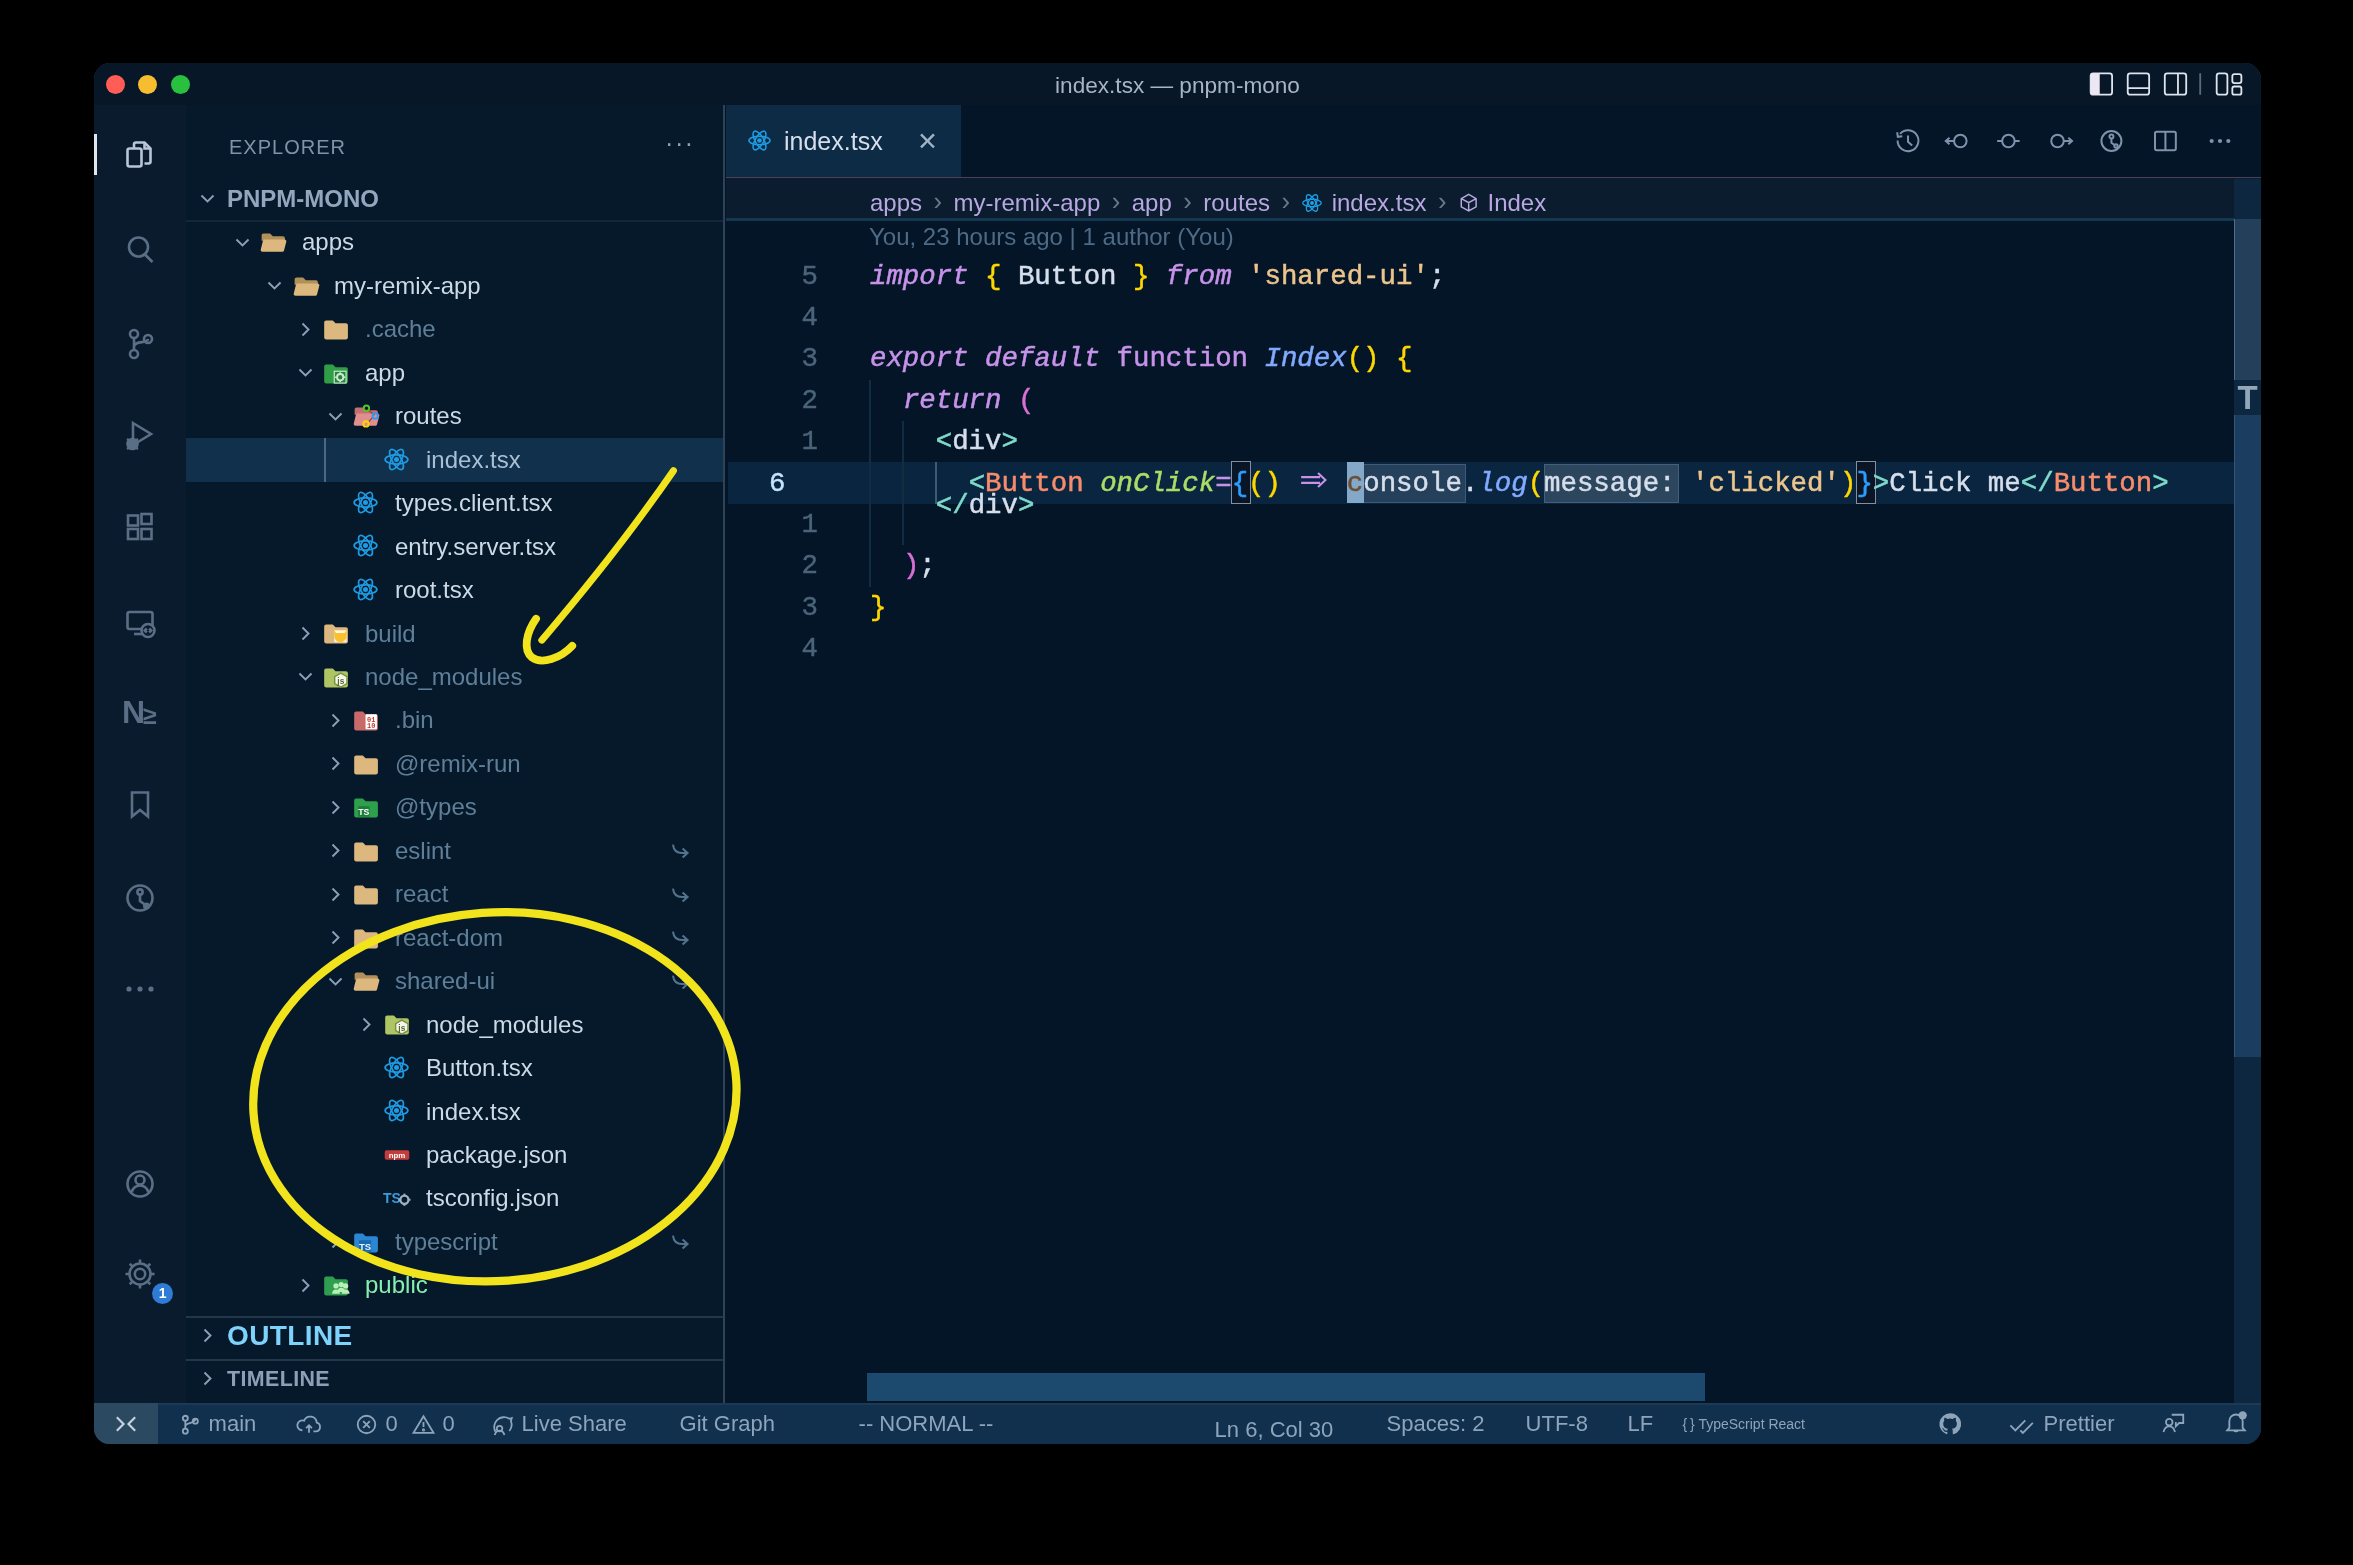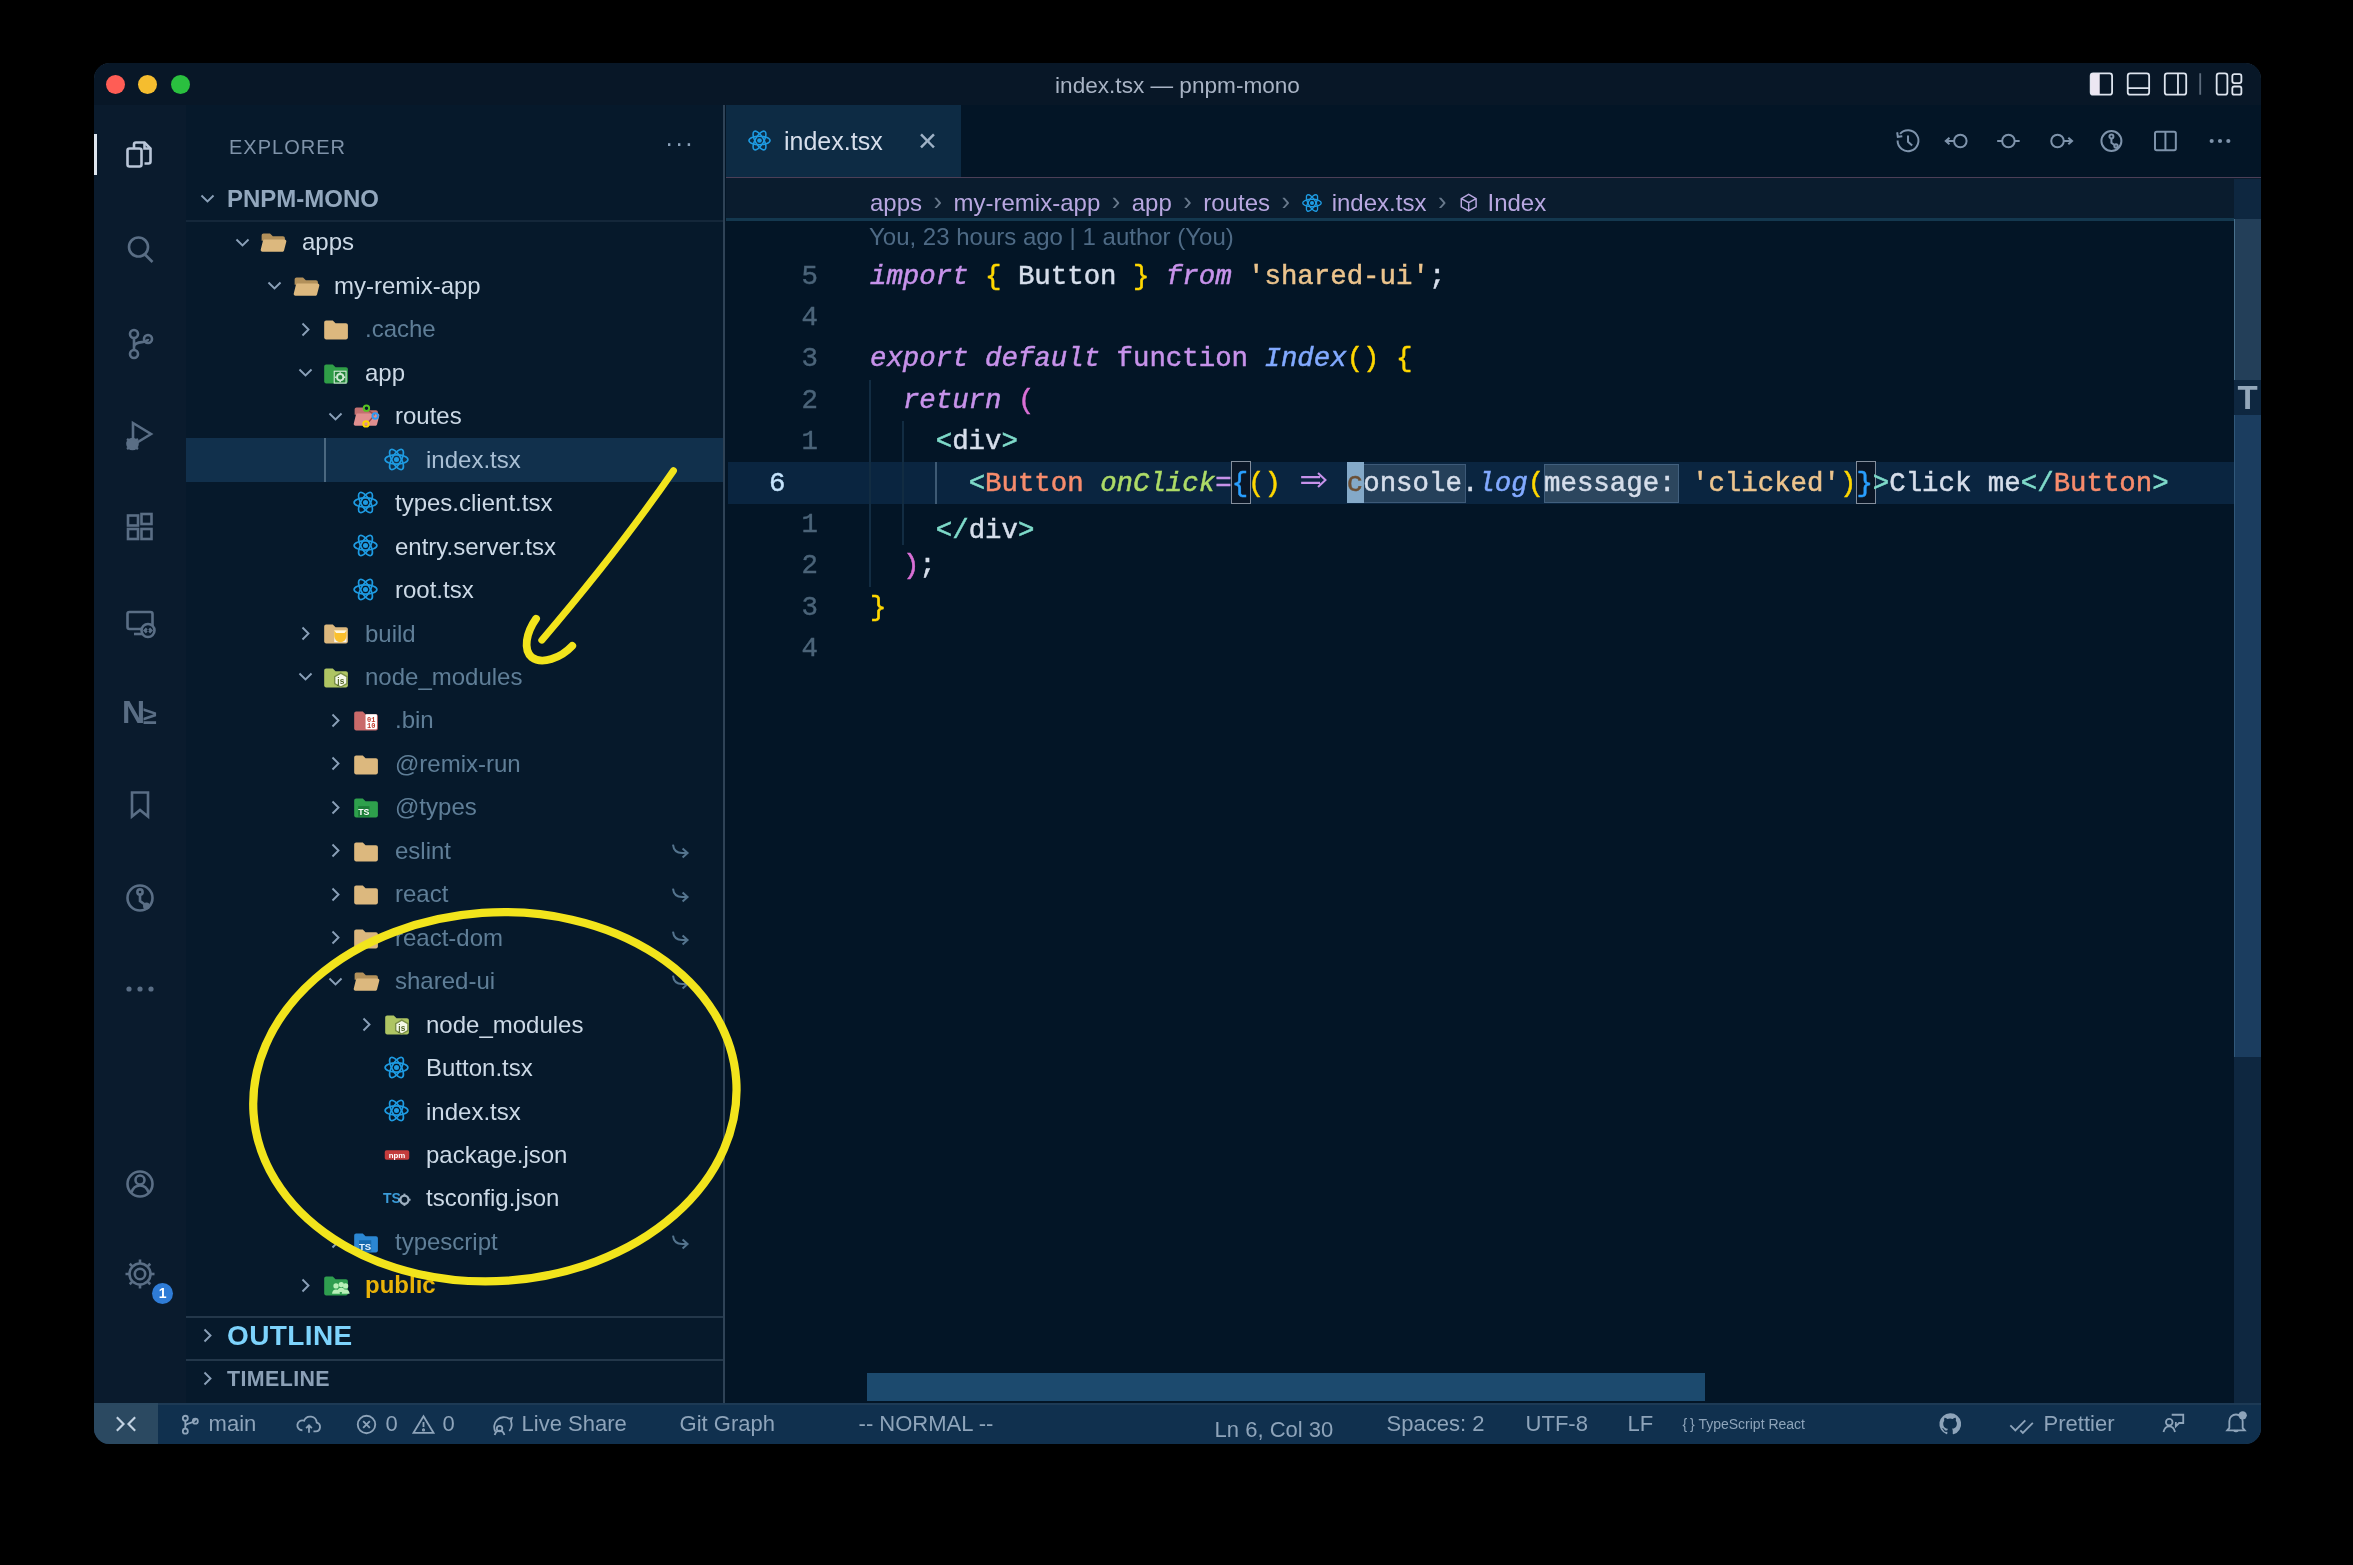--- a/index.html
+++ b/index.html
@@ -386,21 +386,21 @@
         <path d="M2.5 8.5c0-1.2 1-2.2 2.2-2.2h7.6l3.2 3.2h11.9c1.2 0 2.2 1 2.2 2.2v14c0 1.2-1 2.2-2.2 2.2H4.7c-1.2 0-2.2-1-2.2-2.2z" fill="#2f9e4f"></path>
         <g fill="#b8f0b8">
           <circle cx="16" cy="17" r="3"></circle>
           <circle cx="22" cy="15.5" r="3"></circle>
           <circle cx="27" cy="17" r="3"></circle>
           <path d="M11.5 26c0-3 2-4.8 4.5-4.8s4.5 1.8 4.5 4.8z"></path>
           <path d="M17.5 24c0-3 2-4.8 4.5-4.8s4.5 1.8 4.5 4.8z"></path>
           <path d="M22.5 26c0-3 2-4.8 4.5-4.8s4.5 1.8 4.5 4.8z"></path>
         </g>
       </svg></div>
-<div style="position:absolute;left:271px;top:1207px;width:296px;height:30px;color:#eab308;font-size:24px;line-height:30px;font-weight:bold;white-space:nowrap;">public</div>
+<div style="position:absolute;left:271px;top:1207px;width:296px;height:30px;color:#86efac;font-size:24px;line-height:30px;font-weight:normal;white-space:nowrap;">public</div>
 <div style="position:absolute;left:92px;top:157px;width:537px;height:1.6px;background:#14273a;"></div>
 <div style="position:absolute;left:92px;top:1253px;width:537px;height:1.6px;background:#23374a;"></div>
 <div style="position:absolute;left:92px;top:1296px;width:537px;height:1.6px;background:#23374a;"></div>
 <div style="position:absolute;left:104px;top:1263px;width:19px;height:19px;"><svg width="19" height="19" viewBox="0 0 22 22">
         <polyline points="7.5,4 14.5,11 7.5,18" fill="none" stroke="#8aa0b8" stroke-width="2.2"></polyline>
       </svg></div>
 <div style="position:absolute;left:133px;top:1258px;width:247px;height:30px;color:#7dd3fc;font-size:28px;font-weight:bold;line-height:30px;letter-spacing:0.4px;">OUTLINE</div>
 <div style="position:absolute;left:104px;top:1306px;width:19px;height:19px;"><svg width="19" height="19" viewBox="0 0 22 22">
         <polyline points="7.5,4 14.5,11 7.5,18" fill="none" stroke="#8aa0b8" stroke-width="2.2"></polyline>
       </svg></div>
@@ -513,21 +513,21 @@
 <div style="position:absolute;left:1253px;top:401px;width:119px;height:39px;background:#25405a;border:0.8px solid #3e5a78;"></div>
 <div style="position:absolute;left:1450px;top:401px;width:135px;height:39px;background:#2c465e;border:0.8px solid #42607e;"></div>
 <div style="position:absolute;left:1137px;top:398px;width:20px;height:43px;background:#0a1626;border:1.6px solid #848e9c;"></div>
 <div style="position:absolute;left:1762px;top:398px;width:20px;height:43px;background:#0a1626;border:1.6px solid #848e9c;"></div>
 <div style="position:absolute;left:1253px;top:399px;width:17.3px;height:41px;background:#84a9c8;"></div>
 <div class="cl" style="top:400px;">      <span class="tag">&lt;</span><span class="cmp">Button</span> <span class="attr">onClick</span><span class="kwu">=</span><span class="bblue">{</span><span class="gold">()</span> <svg width="33" height="28" viewBox="0 0 40 34" style="vertical-align:-2.5px;">
         <g fill="none" stroke="#c792ea" stroke-width="2.5">
           <path d="M5 13.5 h23 M5 20.5 h23 M25.5 8.5 l9 8.5 -9 8.5"></path>
         </g>
       </svg> <span style="color:#6b4f35">c</span><span class="txt">onsole</span><span class="txt">.</span><span class="fn">log</span><span class="gold">(</span><span class="txt">message:</span> <span class="str">'clicked'</span><span class="gold">)</span><span class="bblue">}</span><span class="tag">&gt;</span><span class="txt">Click me</span><span class="tag">&lt;/</span><span class="cmp">Button</span><span class="tag">&gt;</span></div>
-<div class="cl" style="top:447px;">    <span class="tag">&lt;/</span><span class="txt">div</span><span class="tag">&gt;</span></div>
+<div class="cl" style="top:422px;">    <span class="tag">&lt;/</span><span class="txt">div</span><span class="tag">&gt;</span></div>
 <div class="cl" style="top:482px;">  <span class="orchid">)</span><span class="txt">;</span></div>
 <div class="cl" style="top:524px;"><span class="gold">}</span></div>
 <div style="position:absolute;left:2140px;top:116px;width:27px;height:1224px;background:#0e2740;"></div>
 <div style="position:absolute;left:2140px;top:156px;width:27px;height:161px;background:#233f59;border-left:1.6px solid #48708c;"></div>
 <div style="position:absolute;left:2140px;top:352px;width:27px;height:642px;background:#1b3d5f;border-left:1.6px solid #30587a;"></div>
 <div style="position:absolute;left:2141px;top:317px;width:25px;height:36px;color:#93a7ba;font-size:33px;font-weight:bold;font-family:Liberation Sans;line-height:36px;text-align:center;">T</div>
 <div style="position:absolute;left:773px;top:1310px;width:838px;height:28px;background:#1c4a6e;"></div>
 <div style="position:absolute;left:0px;top:1340px;width:2167px;height:1.6px;background:#1d3a55;"></div>
 <div style="position:absolute;left:0px;top:1340px;width:64px;height:41px;background:#2b4961;"></div>
 <div style="position:absolute;left:17.3px;top:1346px;width:30px;height:30px;"><svg width="30" height="30" viewBox="0 0 36 36">

